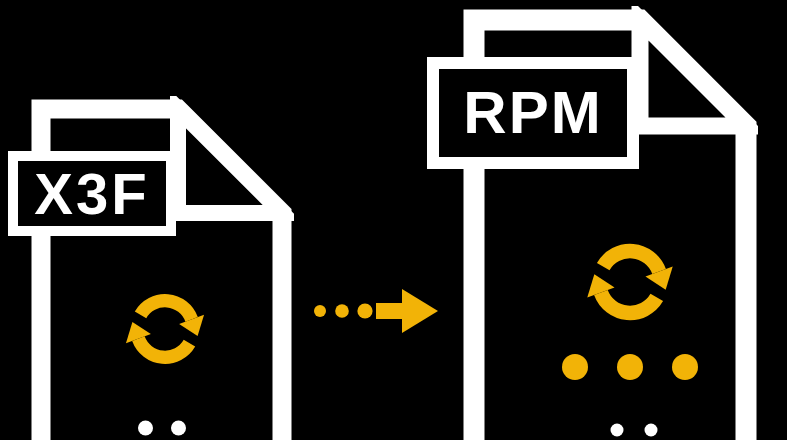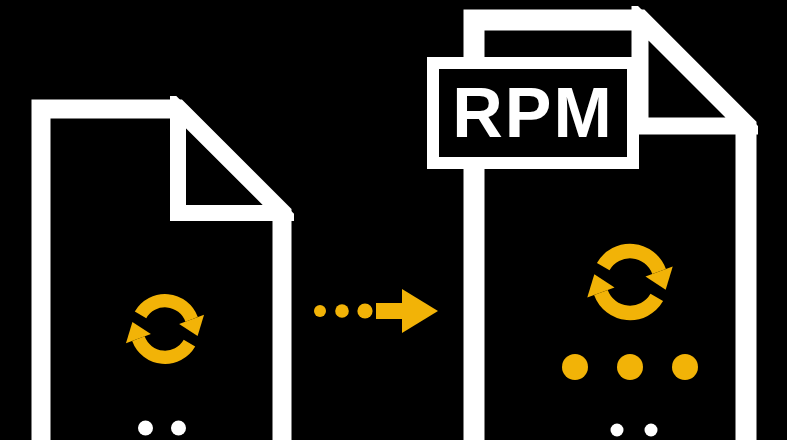--- a/index.html
+++ b/index.html
@@ -49,20 +49,23 @@
     <polygon class="accent-fill" points="96.9,67.9 76,54.2 104.2,44"></polygon>
     <path class="accent-arc" stroke-width="15" d="M 87.7 76 A 32 32 0 0 1 29.9 70.9"></path>
     <polygon class="accent-fill" points="23.1,52.1 44,65.8 15.8,76"></polygon>
   </svg>
 
   <svg class="abs" style="left:138px; top:420px;" width="48" height="16" viewBox="0 0 48 16">
     <circle class="white-dot" cx="7.5" cy="8" r="7.5"></circle>
     <circle class="white-dot" cx="40.5" cy="8" r="7.5"></circle>
   </svg>
 
+  <div class="badge" style="left:8px; top:151px; width:168px; height:85px; border-width:10px; font-size:58px; letter-spacing:3px;">
+    <span>X3F</span>
+  </div>
 
   <svg class="abs" style="left:312px; top:285px;" width="126" height="52" viewBox="0 0 126 52">
     <circle class="accent-fill" cx="8" cy="26" r="6"></circle>
     <circle class="accent-fill" cx="30" cy="26" r="6.8"></circle>
     <circle class="accent-fill" cx="53" cy="26" r="7.6"></circle>
     <rect class="accent-fill" x="64" y="18" width="27" height="16"></rect>
     <polygon class="accent-fill" points="90,4 126,26 90,48"></polygon>
   </svg>
 
   <svg class="abs" style="left:462px; top:6px;" width="296" height="450" viewBox="0 0 296 450">
@@ -81,17 +84,17 @@
     <circle class="accent-fill" cx="15" cy="15" r="13"></circle>
     <circle class="accent-fill" cx="70" cy="15" r="13"></circle>
     <circle class="accent-fill" cx="125" cy="15" r="13"></circle>
   </svg>
 
   <svg class="abs" style="left:610px; top:423px;" width="48" height="14" viewBox="0 0 48 14">
     <circle class="white-dot" cx="7" cy="7" r="6.5"></circle>
     <circle class="white-dot" cx="41" cy="7" r="6.5"></circle>
   </svg>
 
-  <div class="badge" style="left:427px; top:57px; width:212px; height:112px; border-width:12px; font-size:70px; letter-spacing:2px;">
+  <div class="badge" style="left:427px; top:57px; width:212px; height:112px; border-width:12px; font-size:60px; letter-spacing:2px;">
     <span>RPM</span>
   </div>
 
 </div>
 
 </body></html>

